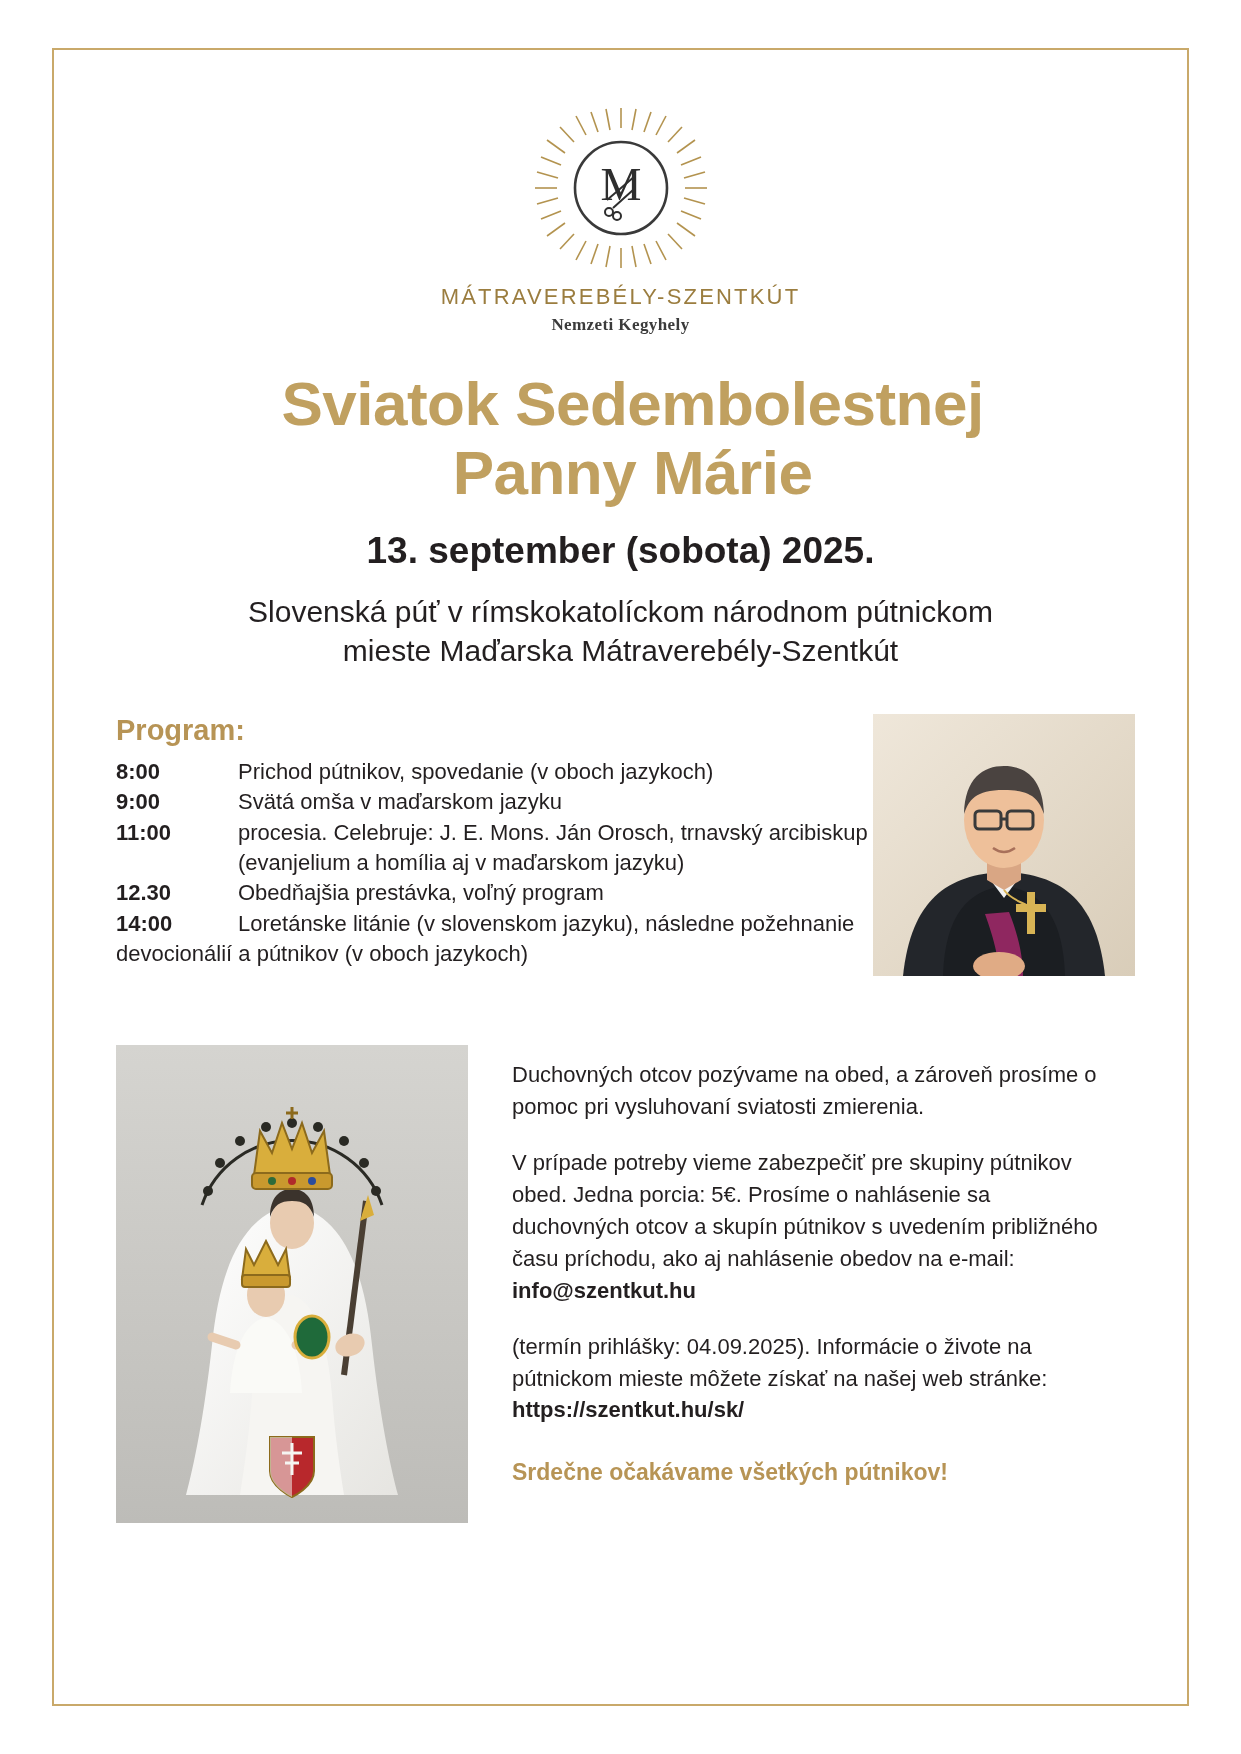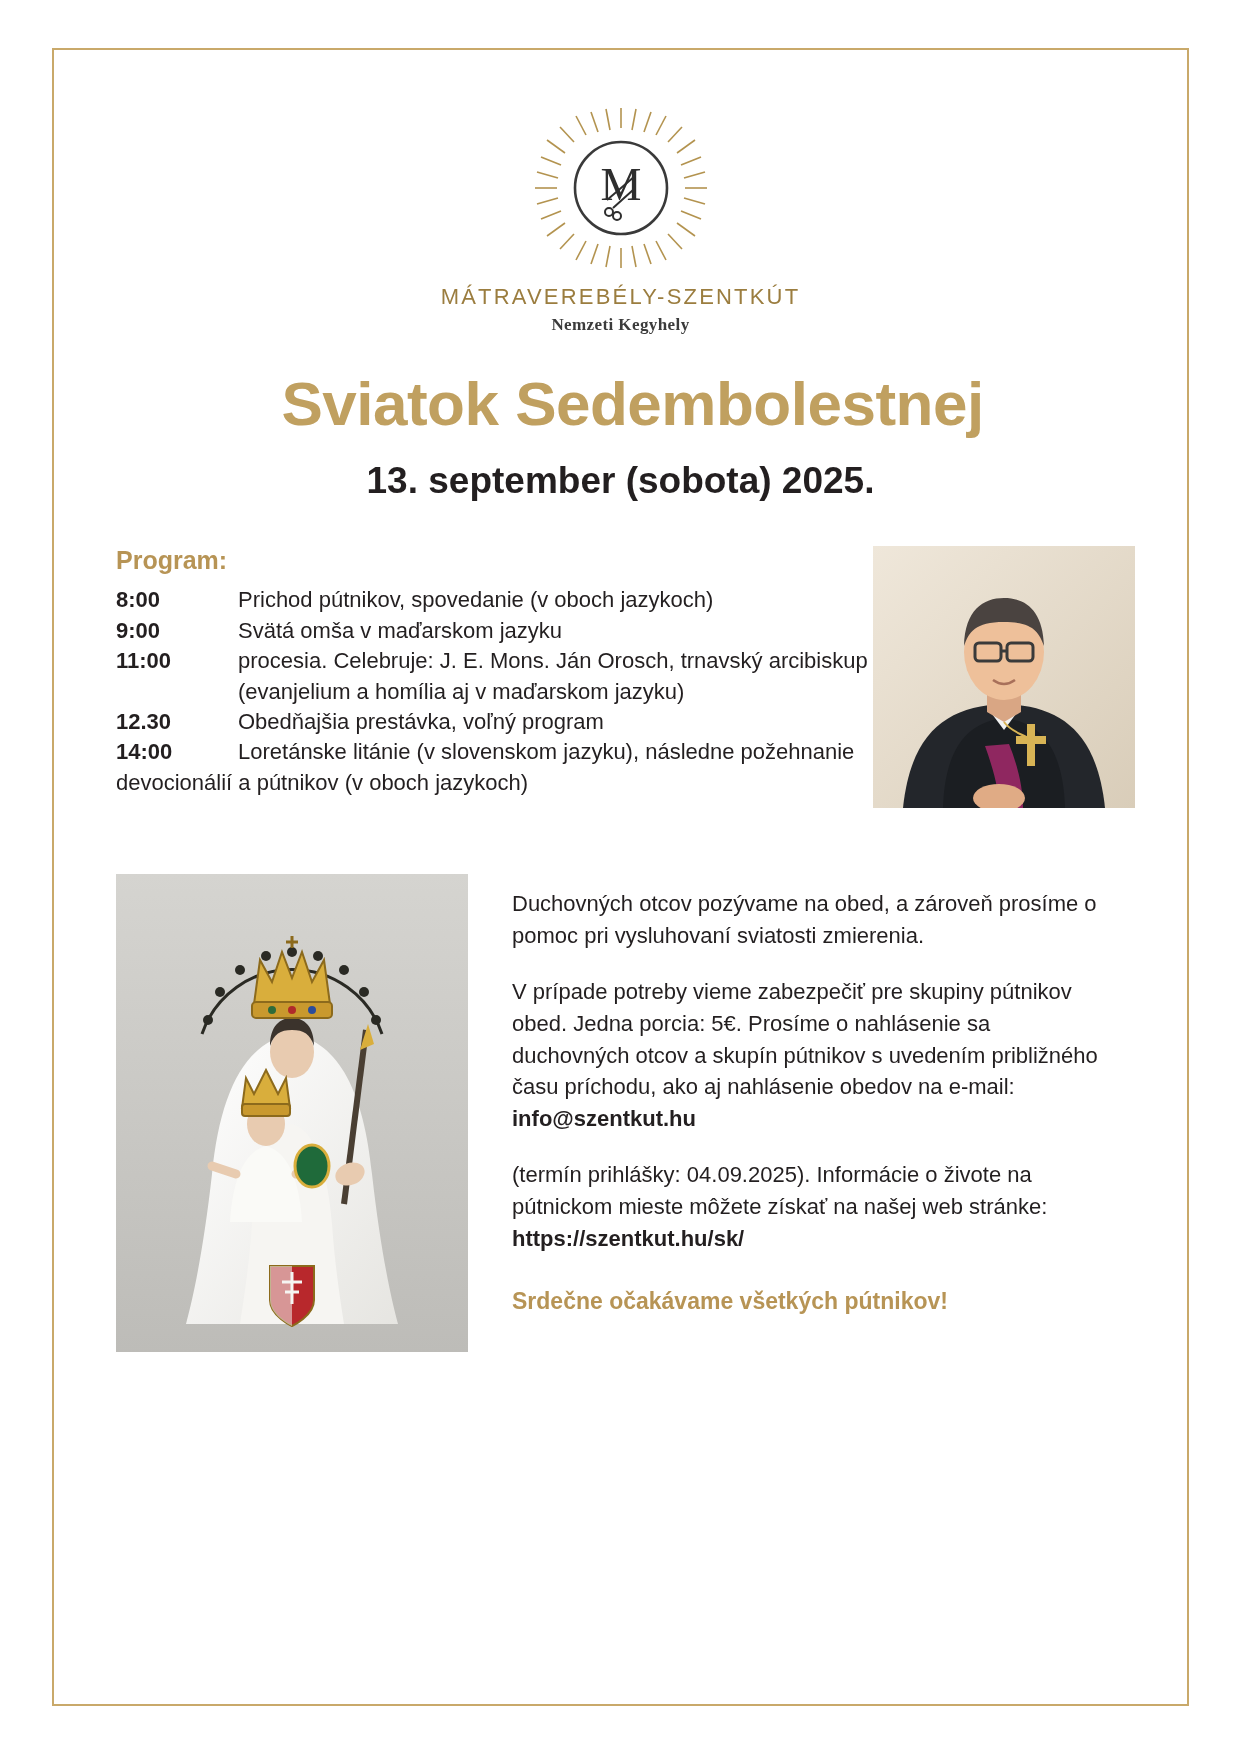--- a/index.html
+++ b/index.html
@@ -82,21 +82,21 @@
   }
 
   
   .program-wrap {
     margin-top: 44px;
     padding-left: 62px;
     padding-right: 52px;
     position: relative;
   }
   .program-heading {
-    font-size: 25px;
+    font-size: 29px;
     font-weight: 700;
     color: #b79455;
     margin-bottom: 10px;
   }
   .program-list {
     width: 760px;
     font-size: 22px;
     line-height: 1.38;
   }
   .prow {
@@ -213,24 +213,29 @@
         <circle cx="88" cy="110" r="4" fill="none" stroke="#2e2e2e" stroke-width="2"></circle>
         <circle cx="96" cy="114" r="4" fill="none" stroke="#2e2e2e" stroke-width="2"></circle>
       </svg>
     </div>
     <div class="logo-name">MÁTRAVEREBÉLY-SZENTKÚT</div>
     <div class="logo-sub">Nemzeti Kegyhely</div>
   </div>
 
   <div class="title">
     <div>Sviatok Sedembolestnej</div>
+    <div>Panny Márie</div>
   </div>
 
   <div class="subtitle-date">13. september (sobota) 2025.</div>
 
+  <div class="subtitle-place">
+    <div>Slovenská púť v rímskokatolíckom národnom pútnickom</div>
+    <div>mieste Maďarska Mátraverebély-Szentkút</div>
+  </div>
 
   <div class="program-wrap">
     <div class="program-heading">Program:</div>
 
     <div class="program-list">
 
       <div class="prow">
         <div class="ptime">8:00</div>
         <div class="ptext">
           <span>Prichod pútnikov, spovedanie (v oboch jazykoch)</span>

